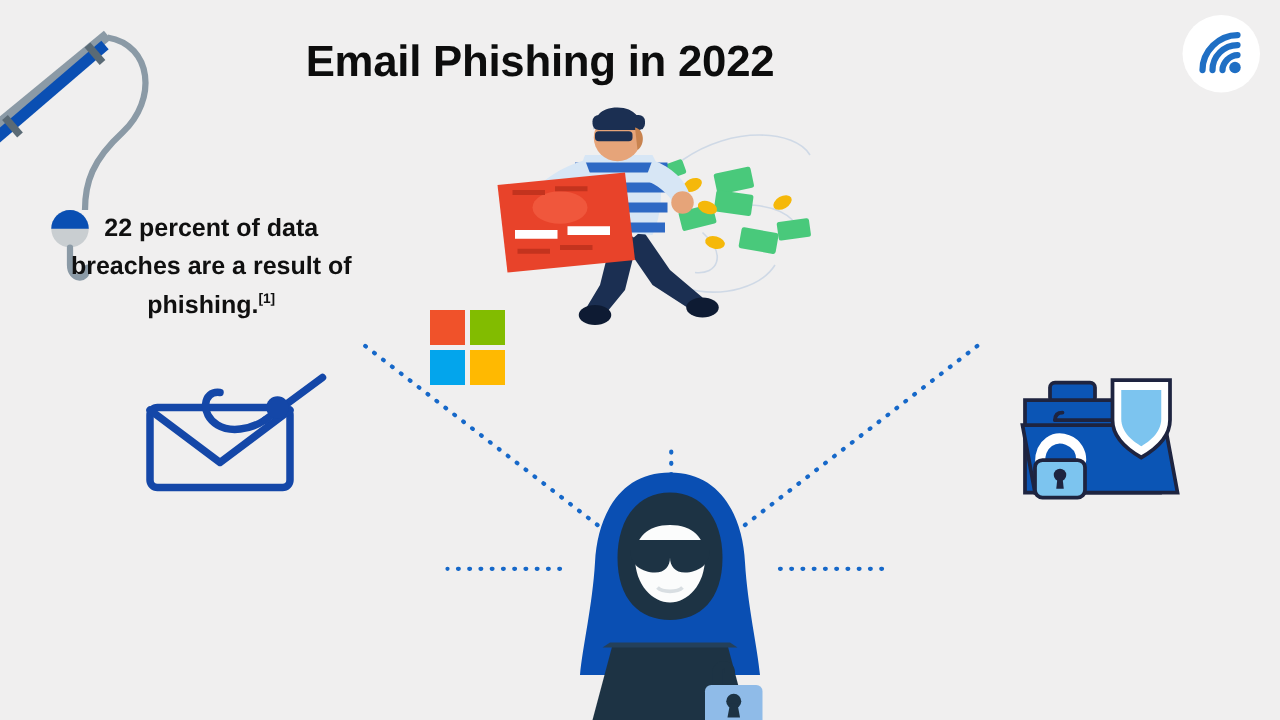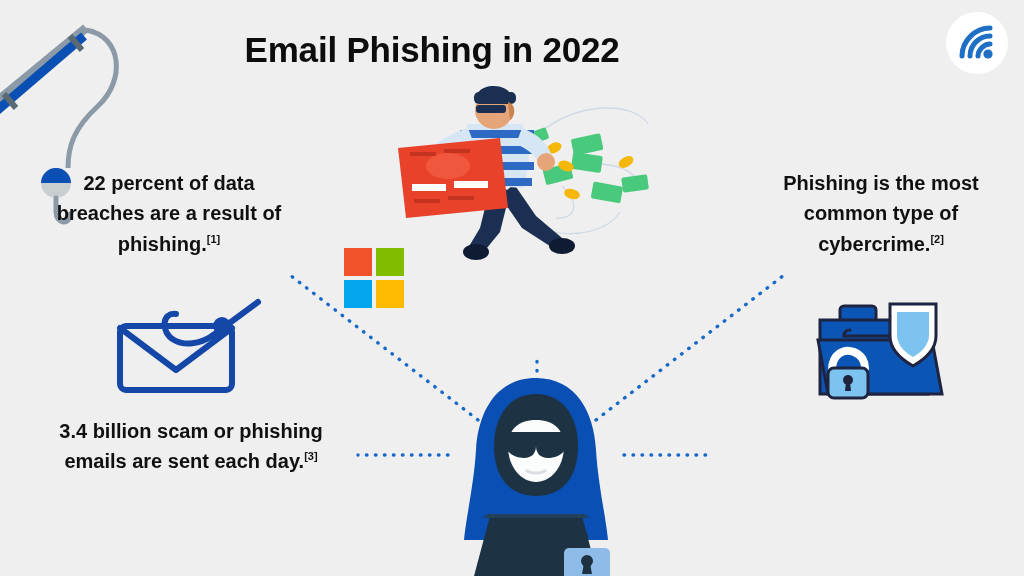--- a/index.html
+++ b/index.html
@@ -225,25 +225,19 @@
         <path d="M21 33 C21 27 27 21 33 21"></path>
       </g>
       <circle cx="31" cy="31" r="4.6" fill="#1f6fc4"></circle>
     </svg>
   </div>
 
   <div class="fact" id="fact-1">
     <span>22 percent of data breaches are a result of phishing.</span><sup>[1]</sup>
   </div>
 
-  <div class="fact" id="fact-2">
-    <span>Phishing is the most common type of cybercrime.</span><sup>[2]</sup>
-  </div>
-
-
-  <div class="fact" id="fact-4">
-    <span>3.4 billion scam or phishing emails are sent each day.</span><sup>[3]</sup>
-  </div>
+
+
 
 
   <div id="page-title">Email Phishing in 2022</div>
 
 </div>
 
 </body></html>

